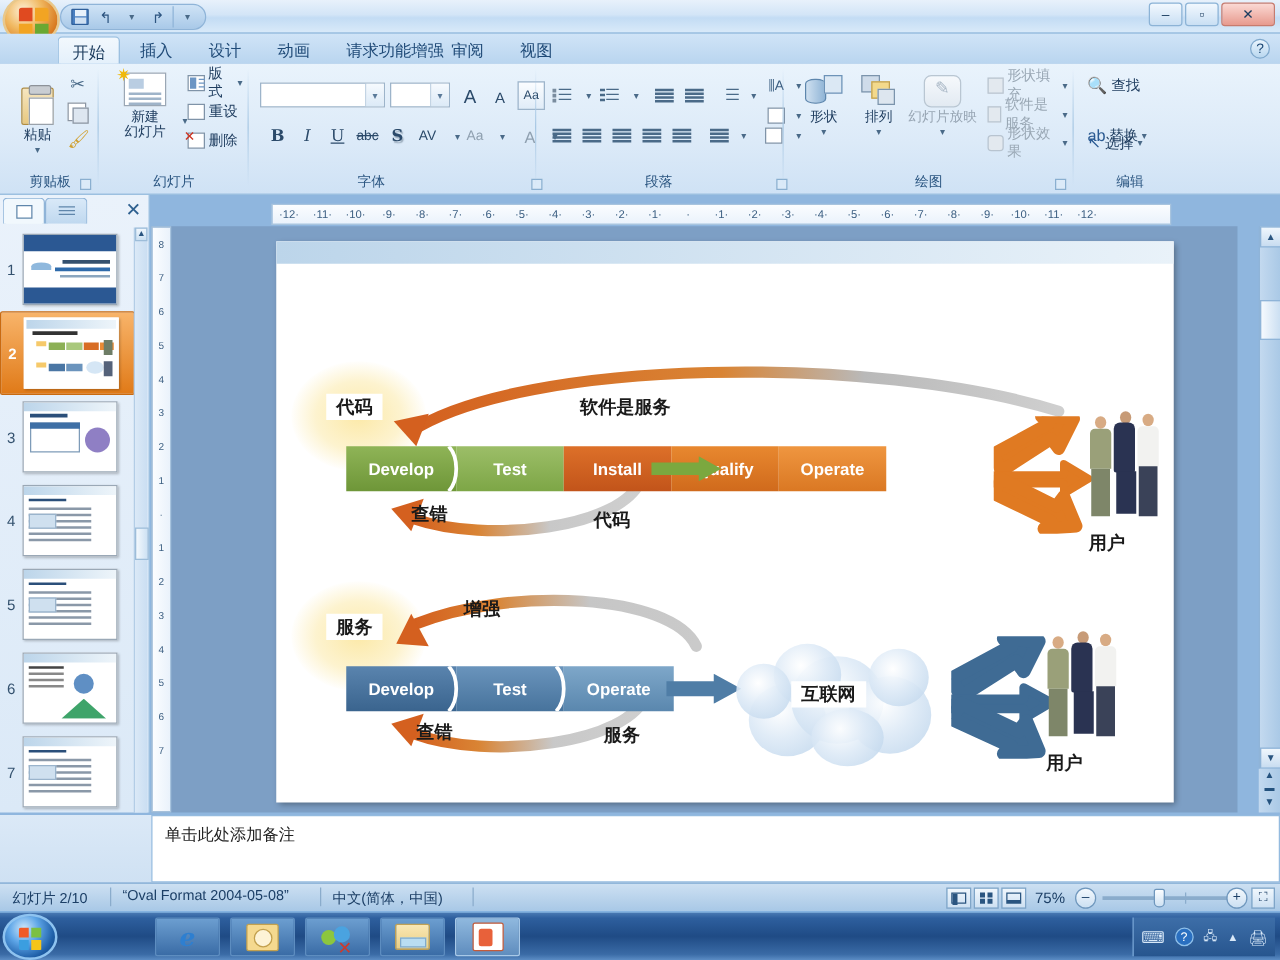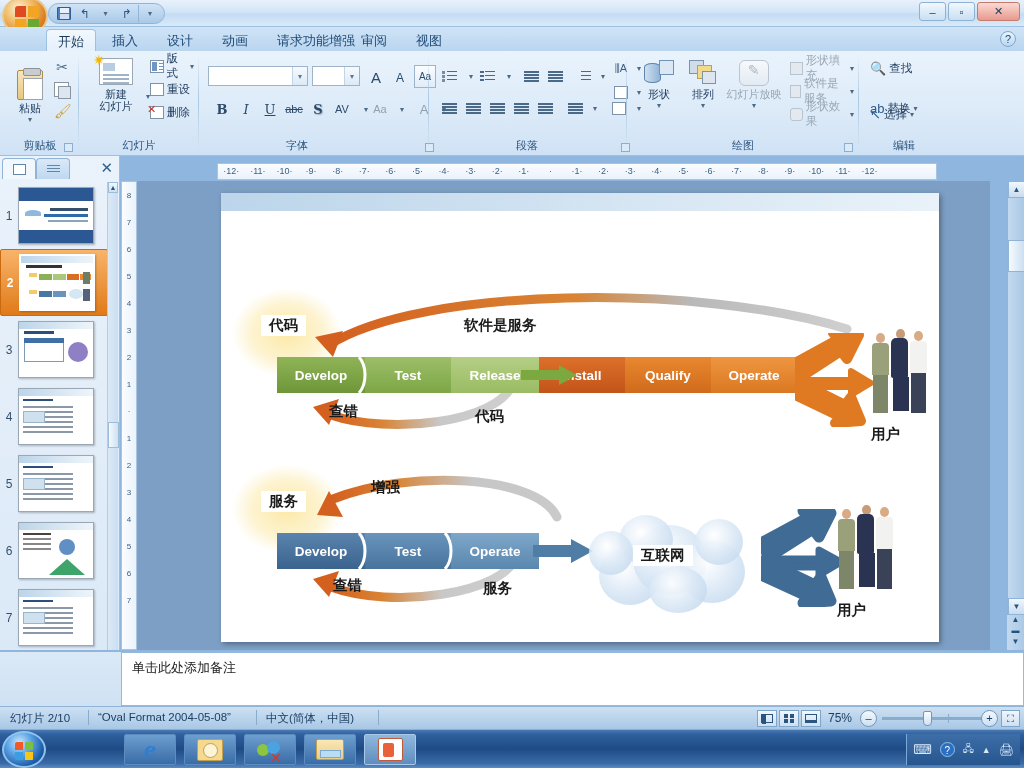--- a/index.html
+++ b/index.html
@@ -760,21 +760,20 @@
         </linearGradient>
       </defs>
       <path d="M214,4 C200,44 90,56 32,36" stroke="url(#gradBot)" stroke-width="9" fill="none" stroke-linecap="round"></path>
       <polygon points="30,46 14,28 40,20" fill="#d4601f"></polygon>
     </svg>
     <div class="label-cn" style="left:108px;top:209px">查错</div>
 
     <div class="proc" style="left:56px;top:164px">
       <div class="seg" style="width:88px;background:linear-gradient(to bottom,#8fb457,#6e9638)">Develop</div>
       <div class="seg" style="width:86px;background:linear-gradient(to bottom,#9cbe68,#7da646)">Test</div>
-      <div class="seg" style="width:88px;background:linear-gradient(to bottom,#b4cf85,#9abb63)">Release</div>
       <div class="seg" style="width:86px;background:linear-gradient(to bottom,#dd7029,#c2541a)">Install</div>
       <div class="seg" style="width:86px;background:linear-gradient(to bottom,#e8882f,#d06a1c)">Qualify</div>
       <div class="seg" style="width:86px;background:linear-gradient(to bottom,#ef9640,#da7823)">Operate</div>
     </div>
 
     <svg style="position:absolute;left:136px;top:164px" width="14" height="36">
       <path d="M2,0 C10,9 10,27 2,36" stroke="#fff" stroke-width="3" fill="none"></path>
       </svg>
     <svg style="position:absolute;left:300px;top:172px" width="58" height="20">
       <polygon points="0,5 38,5 38,0 56,10 38,20 38,15 0,15" fill="#7ba83f"></polygon>

